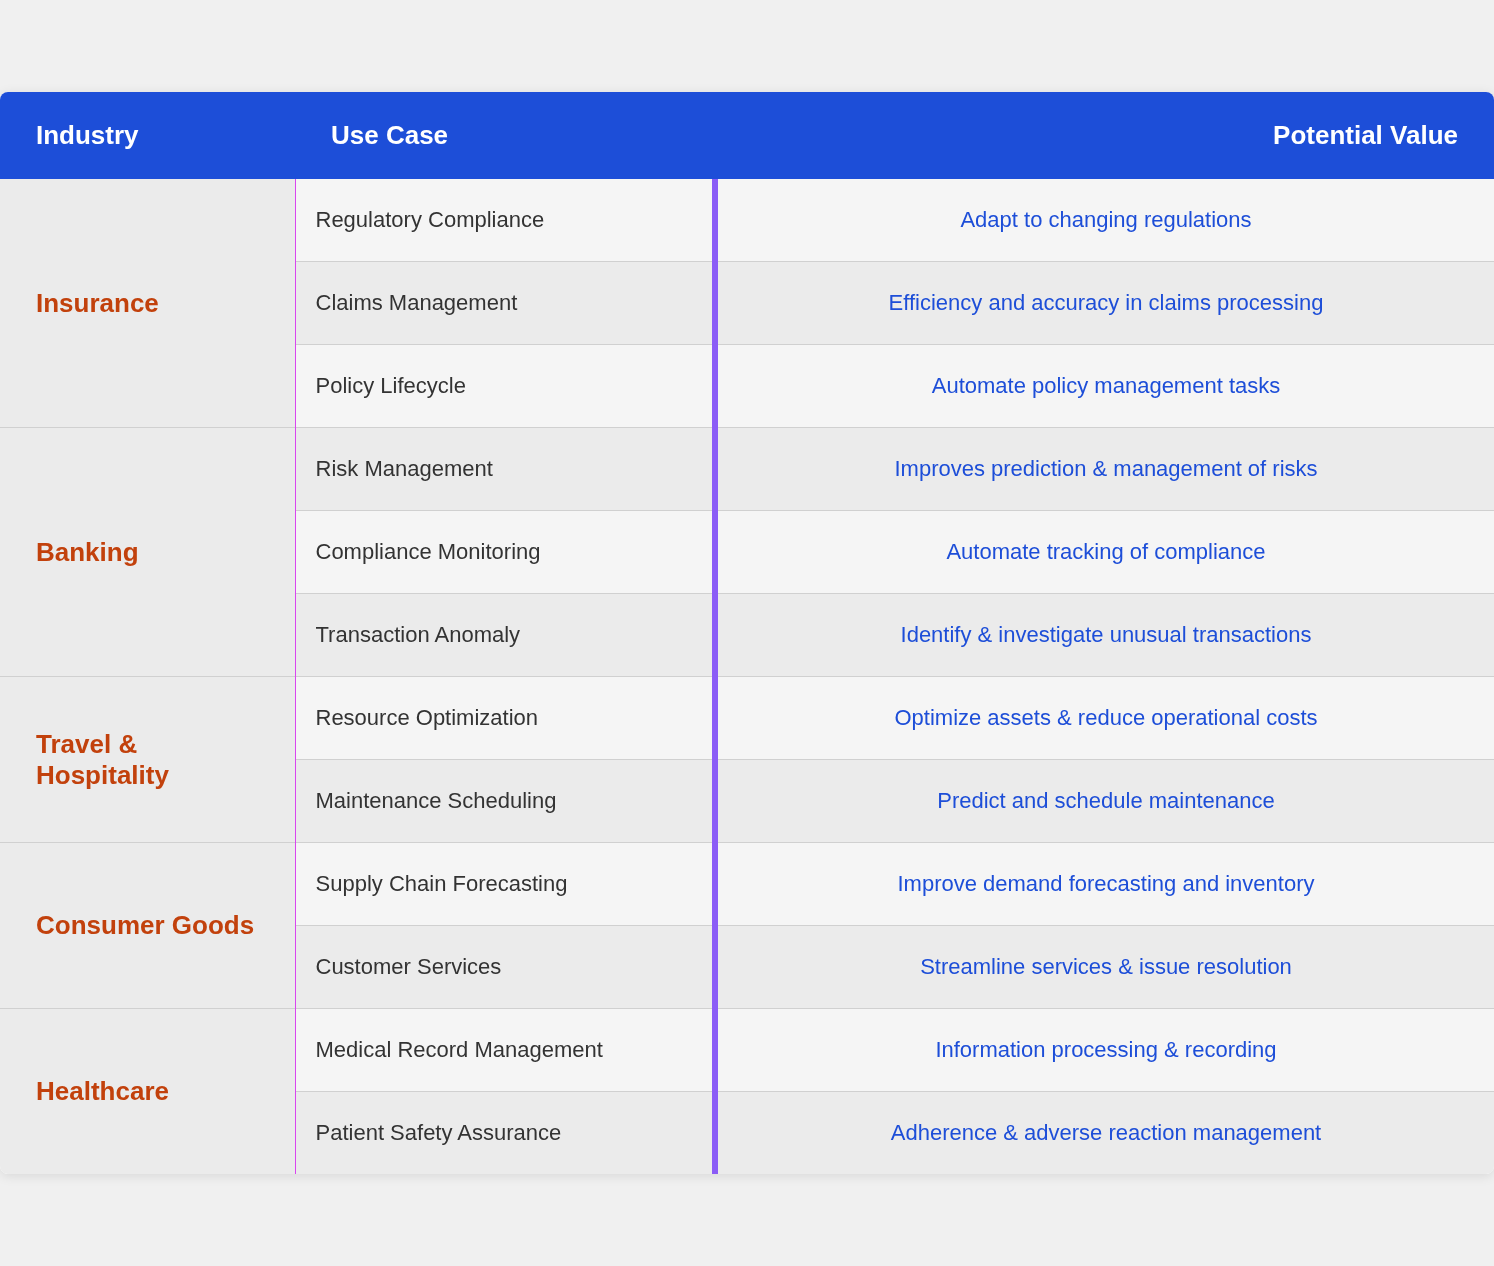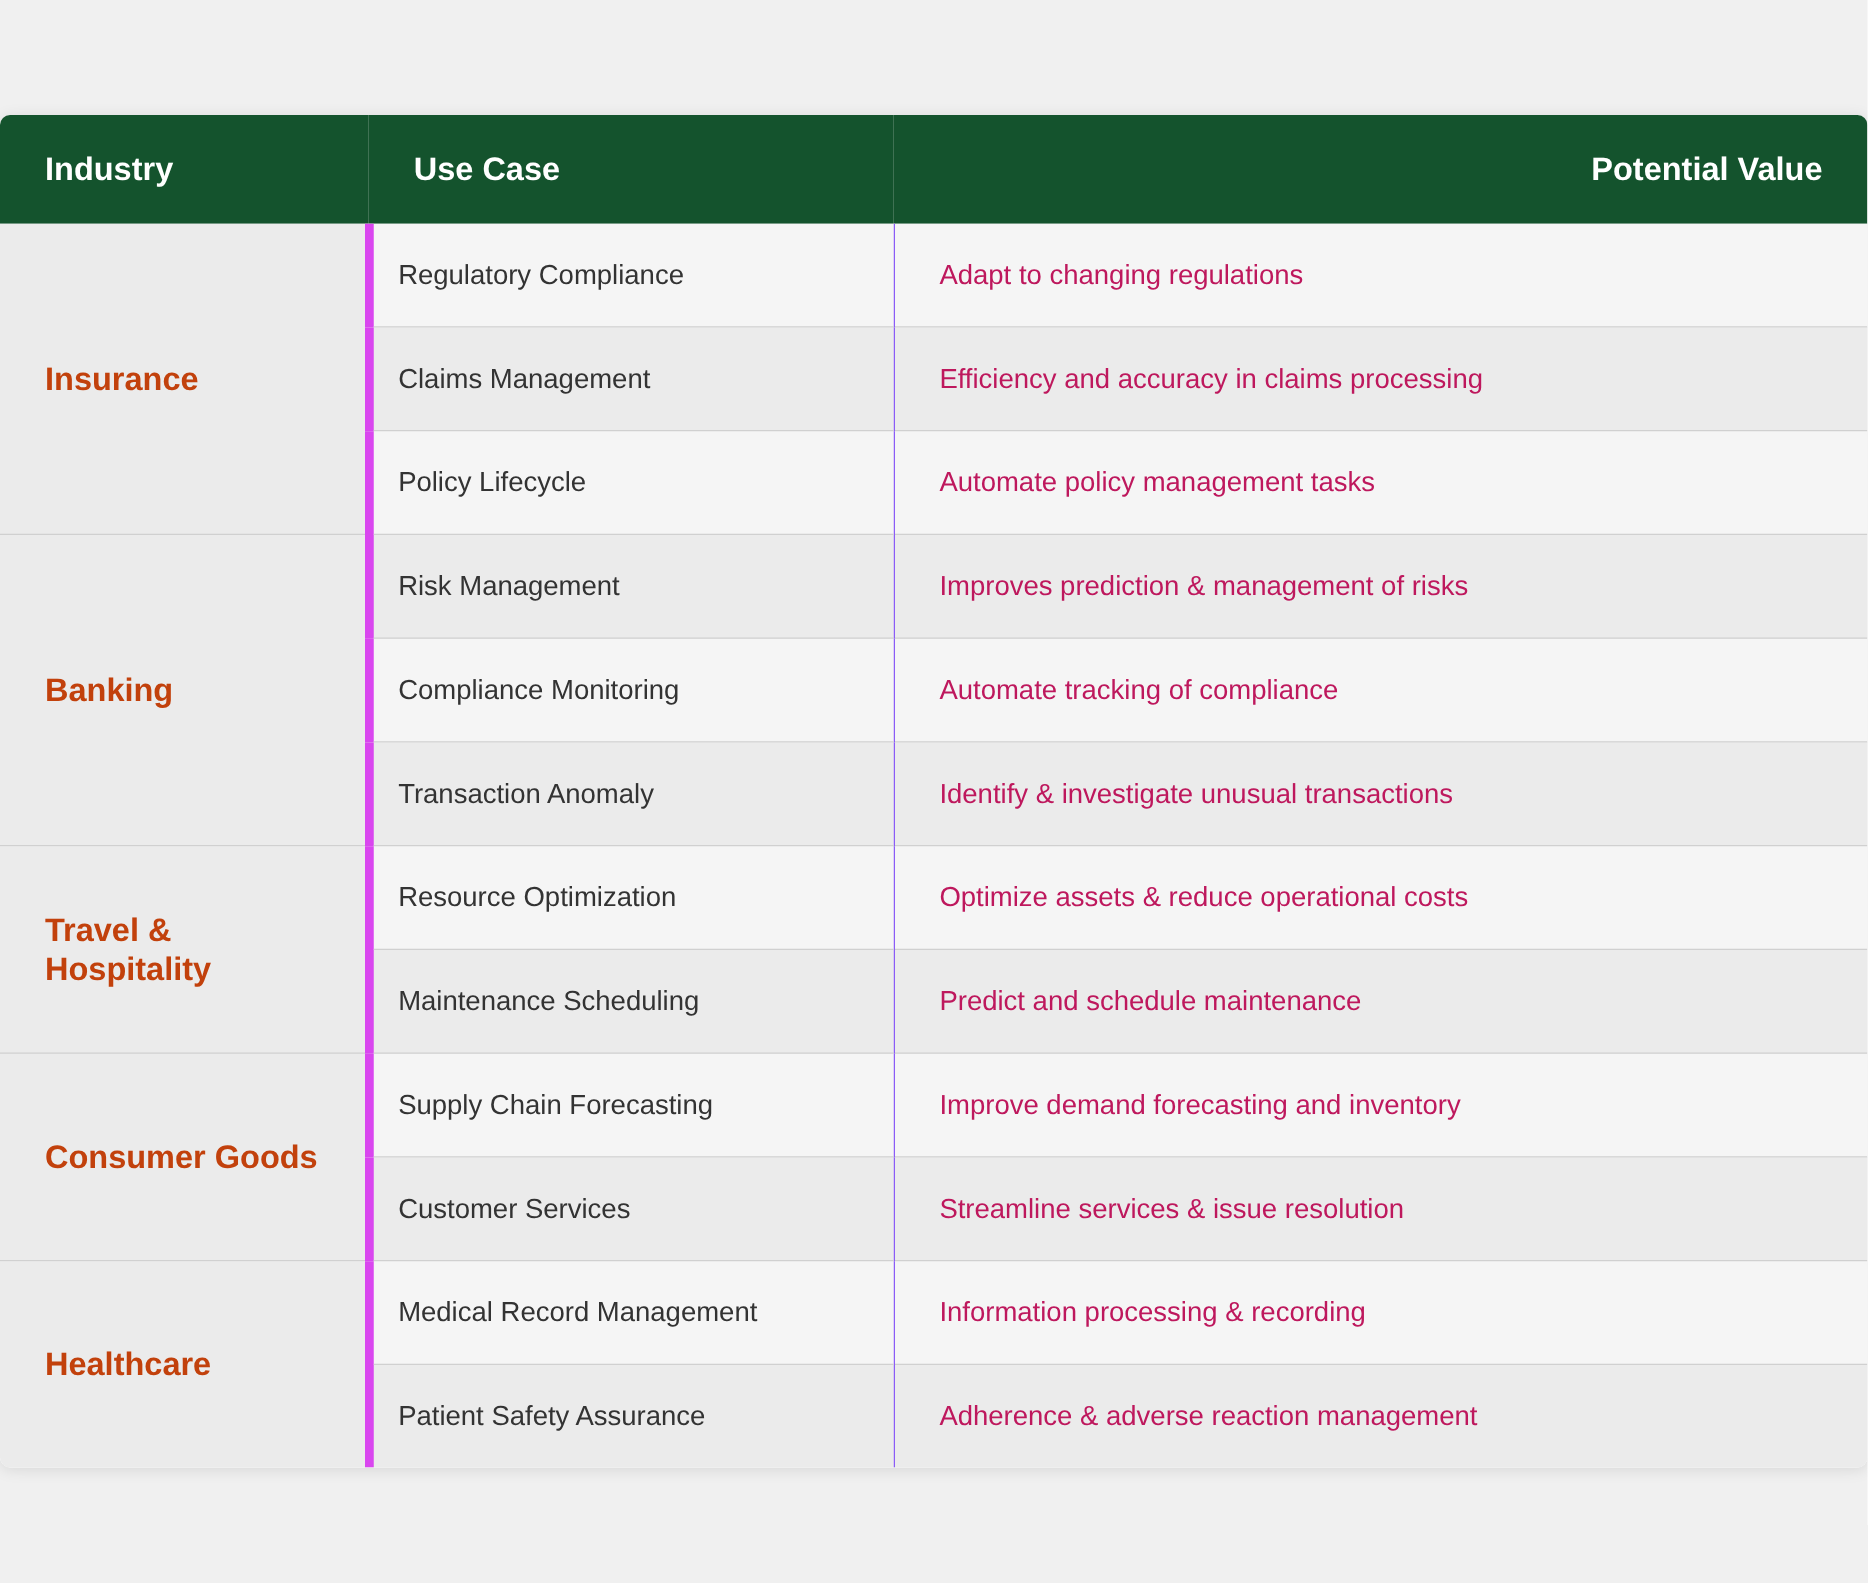--- a/index.html
+++ b/index.html
@@ -24,21 +24,21 @@
       overflow: hidden;
       box-shadow: 0 2px 12px rgba(0,0,0,0.1);
     }
 
     table {
       width: 100%;
       border-collapse: collapse;
     }
 
     thead tr {
-      background: #14532d;
+      background: #1d4ed8;
       padding-left: 20px;
     }
 
     thead th {
       color: #fff;
       padding: 28px 36px;
       text-align: left;
       font-size: 26px;
       font-weight: 700;
     }
@@ -72,30 +72,31 @@
       color: #c2410c;
       vertical-align: middle;
     }
 
     .usecase-cell {
       background: #f5f5f5;
       padding: 28px 20px;
       font-size: 22px;
       color: #333;
       vertical-align: middle;
-      border-left: 7px solid #d946ef;
+      border-left: 1px solid #d946ef;
     }
 
     .value-cell {
       background: #f5f5f5;
       padding: 28px 36px;
       font-size: 22px;
-      color: #be185d;
+      color: #1d4ed8;
       vertical-align: middle;
-      border-left: 1px solid #8b5cf6;
+      border-left: 6px solid #8b5cf6;
+      text-align: center;
     }
 
     
     .row-alt .usecase-cell,
     .row-alt .value-cell {
       background: #ebebeb;
     }
   </style>
 </head>
 <body>

